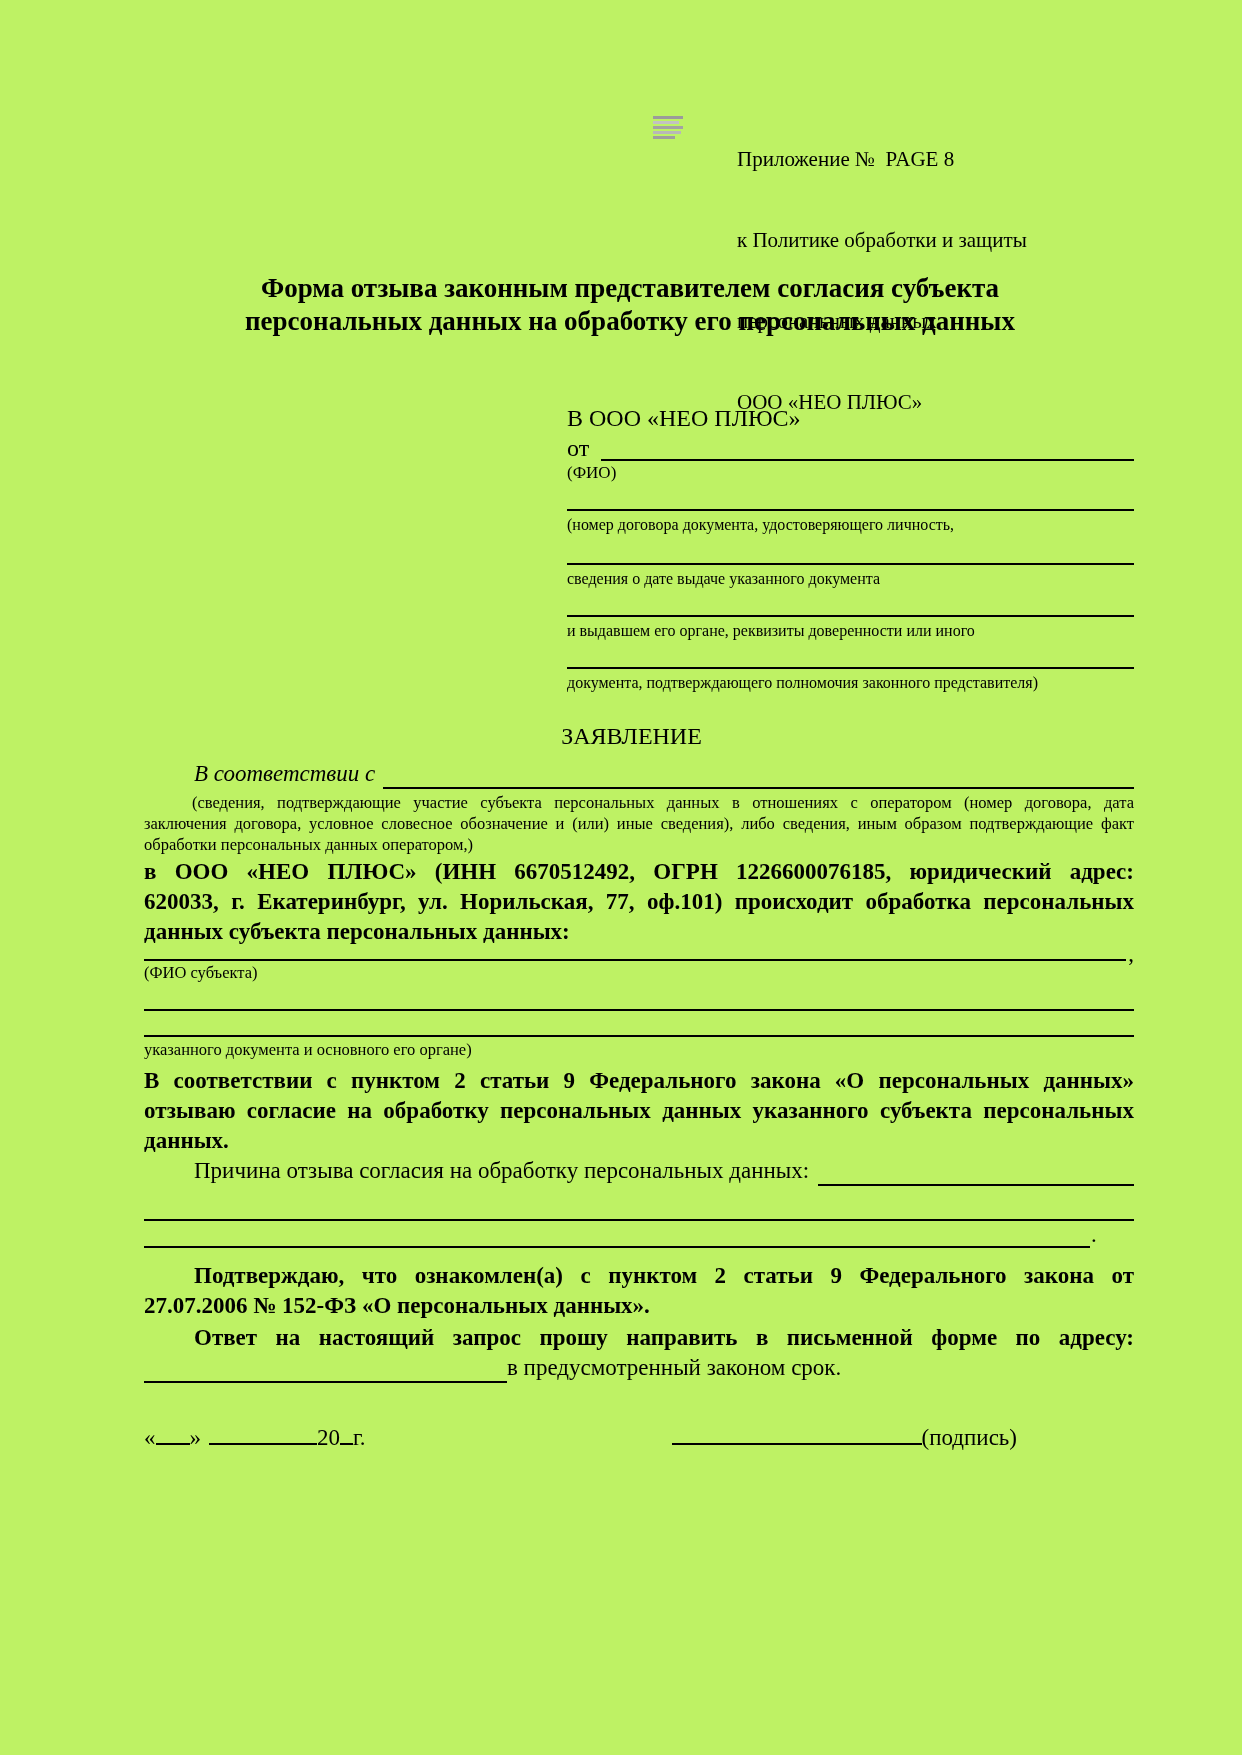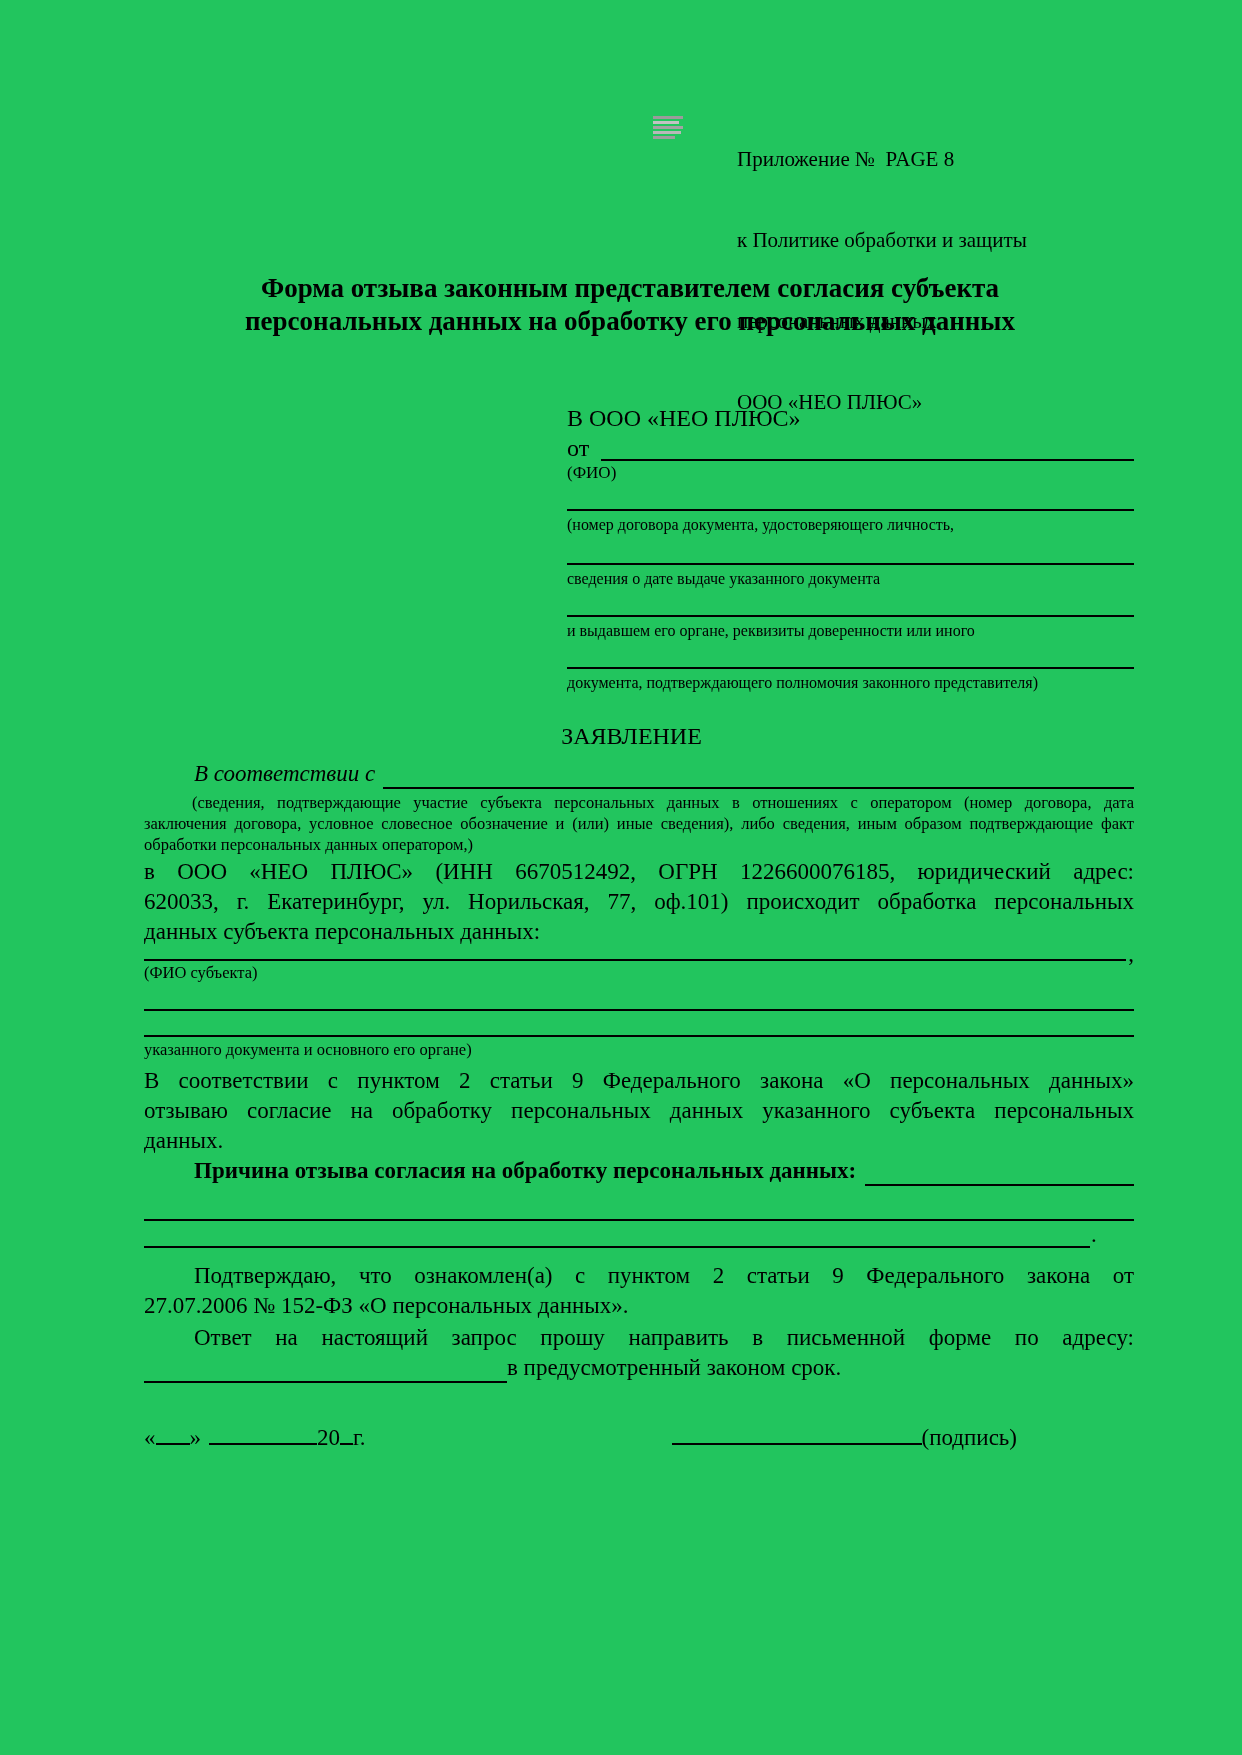--- a/index.html
+++ b/index.html
@@ -1,17 +1,17 @@
 <!DOCTYPE html>
 <html><head>
 <meta charset="utf-8">
 <style>
   html,body { margin:0; padding:0; background:#ffffff; }
   .page {
-    position:relative; width:1242px; height:1755px; background:#22c55e;
+    position:relative; width:1242px; height:1755px; background:#bef264;
     color:#000; font-family:"Liberation Serif","DejaVu Serif",serif;
     overflow:hidden;
   }
   
   .hdr-icon { position:absolute; left:653px; top:116px; width:30px; display:flex; flex-direction:column; gap:2px; }
   .hdr-icon i { display:block; height:3px; background:#a8a8a8; }
   .hdr-icon i:nth-child(1){ width:30px; background:#9b9b9b; }
   .hdr-icon i:nth-child(2){ width:26px; background:#c2c2c2; }
   .hdr-icon i:nth-child(3){ width:30px; background:#a3a3a3; }
   .hdr-icon i:nth-child(4){ width:28px; background:#b8b8b8; }
@@ -41,33 +41,33 @@
   .intro-row { margin-top:8px; height:30px;font-style:italic; }
   .intro-row .label { padding-left:50px; margin-right:8px; }
 
   .note { margin-top:3px; font-size:16.5px; line-height:21px; }
   .note .p-line:first-child { text-indent:48px; }
 
   .p-line { text-align:justify; }
   .p-line.stretch { text-align-last:justify; }
   .ind-first .p-line:first-child { text-indent:50px; }
 
-  .para { margin-top:2px; }
+  .para { margin-top:2px;font-weight:bold; }
 
   .comma-row { height:14px; }
   .comma-row .tail { font-size:23px; line-height:14px; margin-left:2px; }
 
   .cap-sub { margin-top:2px; font-size:16.5px; }
   .cap-doc { margin-top:3px; font-size:16.5px; }
   .f5 { height:26px; } .f6 { height:24px; }
 
   .withdraw { margin-top:6px; }
 
   .reason-row { margin-top:2px; height:28px; }
-  .reason-row .label { padding-left:50px; margin-right:9px;font-weight:bold; }
+  .reason-row .label { padding-left:50px; margin-right:9px; }
 
   .blank-a { border-bottom:2.5px solid #000; height:33px; }
   .blank-b { height:27px; }
   .blank-b .line { flex:none; width:946px; border-bottom:2.5px solid #000; }
   .blank-b .tail { line-height:27px; margin-left:1px; }
 
   .confirm { margin-top:13px; }
 
   .reply2 { height:30px; }
   .reply2 .line-address { flex:none; width:363px; border-bottom:2.5px solid #000; }

